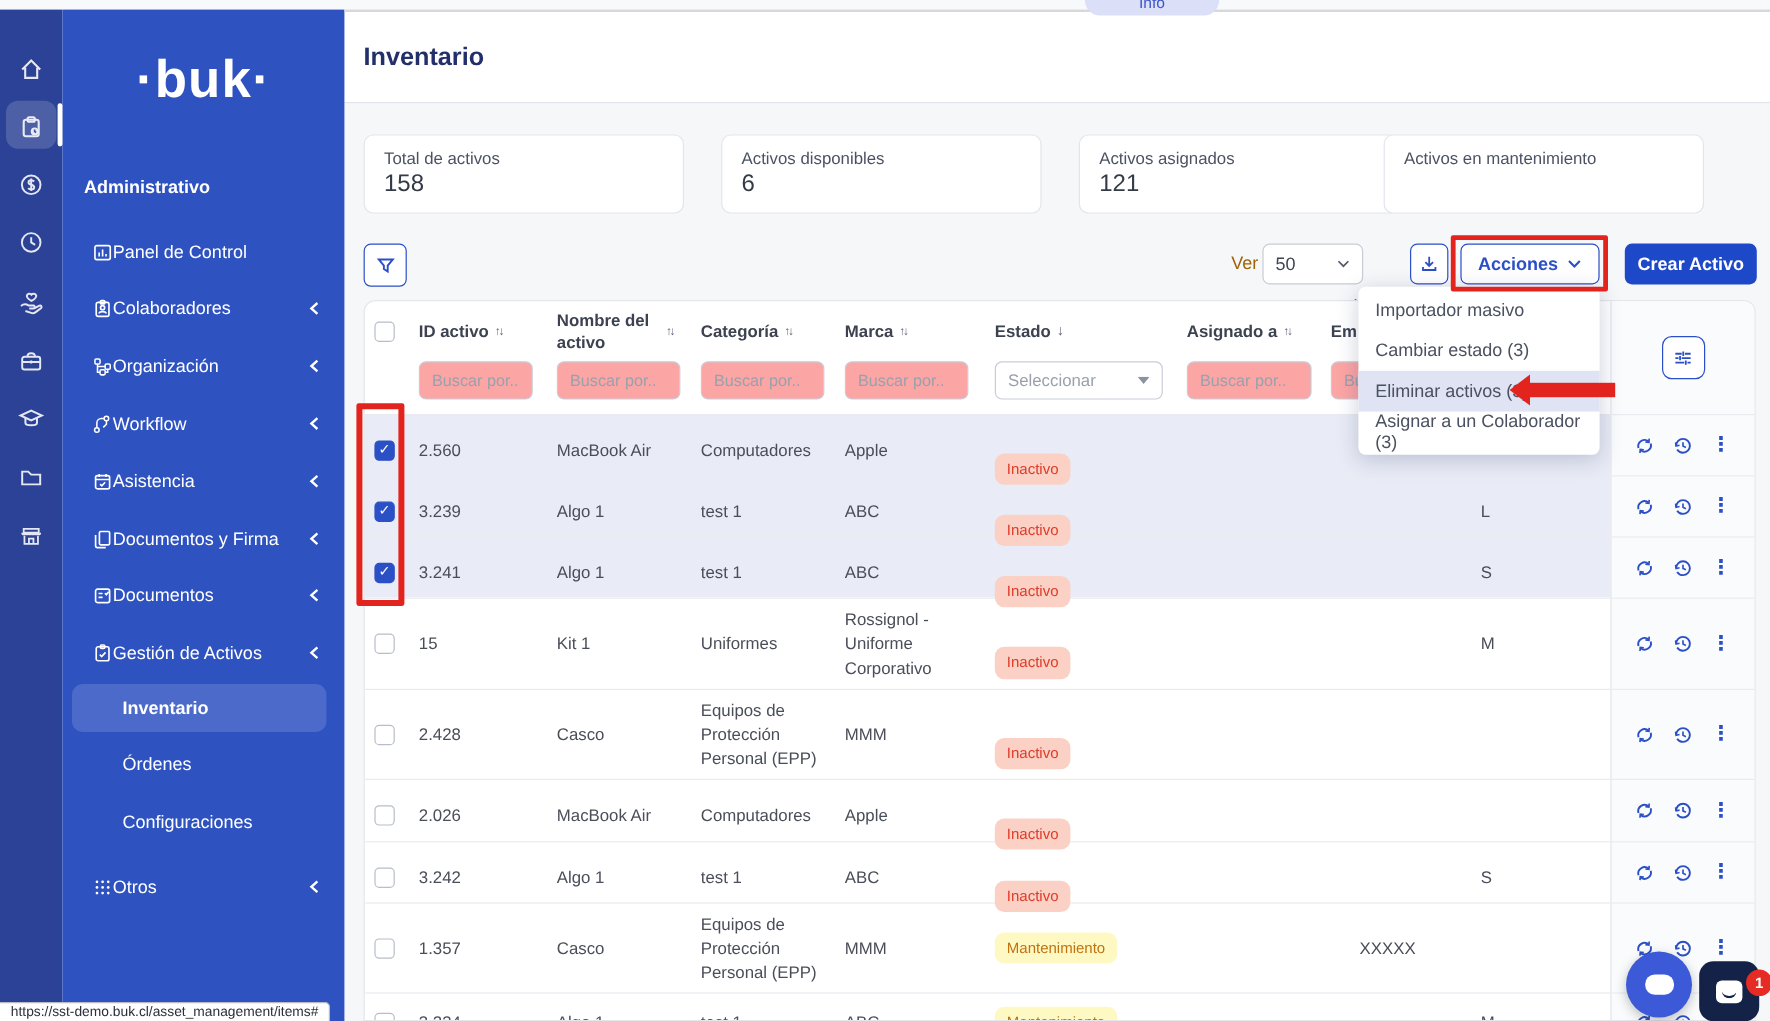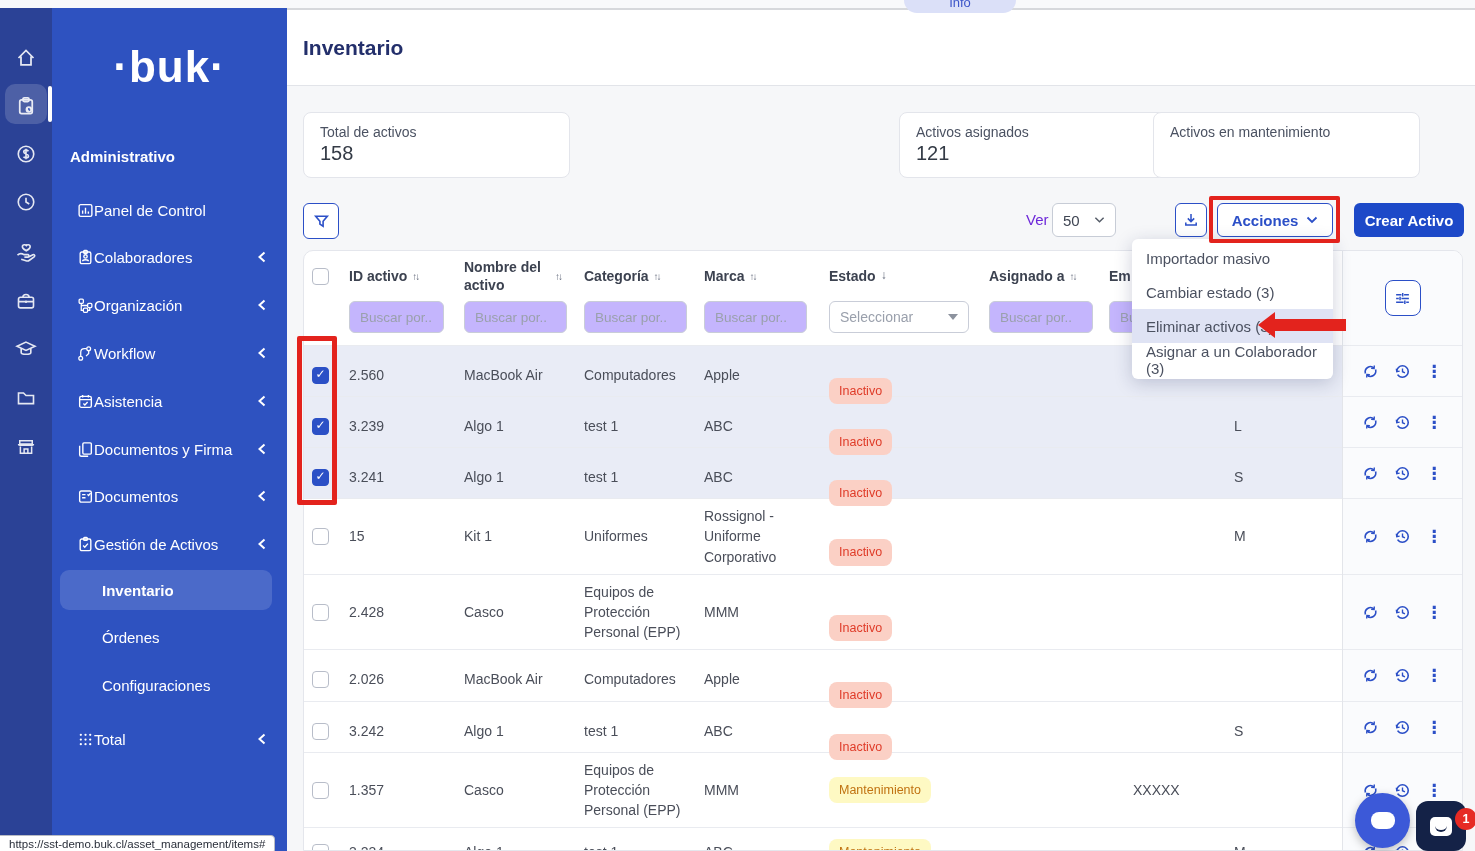--- a/index.html
+++ b/index.html
@@ -33,35 +33,35 @@
   .info-pill { position:absolute; left:904px; top:-14px; width:112px; height:27px; border-radius:13px; background:#dbe0f8; color:#3c55c9; font-size:13px; display:flex; align-items:flex-end; justify-content:center; padding-bottom:3px; z-index:60; }
   .header-band { position:absolute; left:0; top:8px; width:100%; height:78px; background:#fff; border-bottom:1px solid #e2e4e9; }
   .page-title { position:absolute; left:16px; top:28px; font-size:21px; font-weight:bold; color:#232f6b; }
 
   .card { position:absolute; top:112px; width:267px; height:66px; background:#fff; border:1px solid #e3e5eb; border-radius:8px; padding:11px 16px; }
   .card .clabel { font-size:14px; color:#4b5262; }
   .card .cvalue { font-size:20px; color:#343b46; margin-top:2px; }
 
   
   .btn-sq { position:absolute; background:#fff; border:1px solid #2b4fc7; border-radius:6px; display:flex; align-items:center; justify-content:center; cursor:pointer; }
-  .tb-text { position:absolute; font-size:15px; color:#6d28d9; }
+  .tb-text { position:absolute; font-size:15px; color:#a16207; }
   .select-box { position:absolute; background:#fff; border:1px solid #c7ccd6; border-radius:6px; display:flex; align-items:center; font-size:15px; color:#3f4553; cursor:pointer; }
   .actions-btn { position:absolute; left:930px; top:203px; width:116px; height:34px; background:#fff; border:1.5px solid #2b4fc7; border-radius:6px; color:#2b4fc7; font-size:15px; font-weight:bold; display:flex; align-items:center; justify-content:center; gap:8px; cursor:pointer; }
   .create-btn { position:absolute; left:1067px; top:203px; width:110px; height:34px; background:#1d49c8; border:none; border-radius:6px; color:#fff; font-size:15px; font-weight:bold; display:flex; align-items:center; justify-content:center; cursor:pointer; }
 
   
   .table-wrap { position:absolute; left:16px; top:250px; width:1160px; height:601px; background:#fff; border:1px solid #e4e6ec; border-radius:10px 10px 0 0; overflow:hidden; }
   .grid { display:grid; grid-template-columns:45px 115px 120px 120px 125px 160px 120px 95px 140px; width:1040px; }
   .hrow { height:50px; }
   .hcell { display:flex; align-items:center; font-size:14px; font-weight:bold; color:#3c4250; gap:5px; line-height:1.3; padding-right:6px; }
   .sort { font-size:10px; color:#61687a; letter-spacing:-2px; white-space:nowrap; cursor:pointer; }
   .sort-desc { font-size:12px; letter-spacing:0; }
   .frow { height:44px; }
   .fcell { display:flex; align-items:flex-start; }
-  .finput { height:32px; border:1px solid #c9cdd8; border-radius:6px; padding:0 10px; font-size:13.5px; color:#4a4e59; font-family:inherit; outline:none; background:#c4b5fd; }
+  .finput { height:32px; border:1px solid #c9cdd8; border-radius:6px; padding:0 10px; font-size:13.5px; color:#4a4e59; font-family:inherit; outline:none; background:#fca5a5; }
   .finput::placeholder { color:#9aa0ac; }
   .fselect { height:32px; width:140px; border:1px solid #c9cdd8; border-radius:6px; padding:0 10px; font-size:14px; color:#9aa0ac; background:#fff; display:flex; align-items:center; justify-content:space-between; cursor:pointer; }
   .cbox { width:17px; height:17px; border:1.5px solid #b8bdc9; border-radius:4px; background:#fff; margin-left:8px; cursor:pointer; }
 
   .trow { border-top:1px solid #e9ebf0; background:#fff; }
   .trow.sel { background:#e9ecf6; }
   .cell { display:flex; align-items:center; font-size:14px; color:#4a4e59; line-height:1.45; padding-right:10px; }
   .cb { width:17px; height:17px; border:1.5px solid #b8bdc9; border-radius:4px; background:#fff; margin-left:8px; display:flex; align-items:center; justify-content:center; cursor:pointer; }
   .cb.on { background:#2b50c6; border-color:#2b50c6; color:#fff; font-size:12px; font-weight:bold; }
   .badge { padding:4px 10px; border-radius:8px; font-size:12.5px; white-space:nowrap; }
@@ -287,55 +287,59 @@
           <circle cx="8" cy="3" r="1.2"></circle>
           <circle cx="13" cy="3" r="1.2"></circle>
           <circle cx="3" cy="8" r="1.2"></circle>
           <circle cx="8" cy="8" r="1.2"></circle>
           <circle cx="13" cy="8" r="1.2"></circle>
           <circle cx="3" cy="13" r="1.2"></circle>
           <circle cx="8" cy="13" r="1.2"></circle>
           <circle cx="13" cy="13" r="1.2"></circle>
         </svg>
       </span>
-    <span class="nlabel">Total</span>
+    <span class="nlabel">Otros</span>
     <span class="chev">
         <svg width="10" height="12" viewBox="0 0 10 12" fill="none" stroke="#fff" stroke-width="2">
           <path d="M7.5 1.5 L2.5 6 L7.5 10.5"></path>
         </svg>
       </span>
   </div>
 </div>
 
 <div class="url-tip">https://sst-demo.buk.cl/asset_management/items#</div>
 
 <div class="main">
   <div class="header-band">
     <div class="page-title">Inventario</div>
   </div>
 
   <div class="card" style="left:16px">
     <div class="clabel">Total de activos</div>
     <div class="cvalue">158</div>
   </div>
+  <div class="card" style="left:314px">
+    <div class="clabel">Activos disponibles</div>
+    <div class="cvalue">6</div>
+  </div>
   <div class="card" style="left:612px">
     <div class="clabel">Activos asignados</div>
     <div class="cvalue">121</div>
   </div>
   <div class="card" style="left:866px">
     <div class="clabel">Activos en mantenimiento</div>
   </div>
 
   <div class="btn-sq" style="left:16px; top:203px; width:36px; height:36px;">
     <svg width="17" height="17" viewBox="0 0 16 16" fill="none" stroke="#2b4fc7" stroke-width="1.5">
         <path d="M2.5 3 H13.5 L9.5 7.8 V12.5 L6.5 10.5 V7.8 Z"></path>
       </svg>
   </div>
   <span class="tb-text" style="left:739px; top:211px;">Ver</span>
-  <div class="select-box" style="left:765px; top:203px; width:64px; height:34px; padding:0 10px; justify-content:space-between;">
+  <div class="select-box" style="left:765px; top:203px; width:84px; height:34px; padding:0 10px; justify-content:space-between;">
     <span>50</span>
     <svg width="11" height="8" viewBox="0 0 12 8" fill="none" stroke="#555c68" stroke-width="1.6">
         <path d="M1.5 1.5 L6 6 L10.5 1.5"></path>
       </svg>
   </div>
   <span class="tb-text" style="left:836px; top:211px;margin-top:36px;">de 158</span>
   <div class="btn-sq" style="left:888px; top:203px; width:32px; height:34px;">
     <svg width="16" height="16" viewBox="0 0 16 16" fill="none" stroke="#2b4fc7" stroke-width="1.5">
         <path d="M8 2 V9.2 M4.8 6.4 L8 9.6 L11.2 6.4 M2.8 10.5 V13 H13.2 V10.5"></path>
       </svg>

